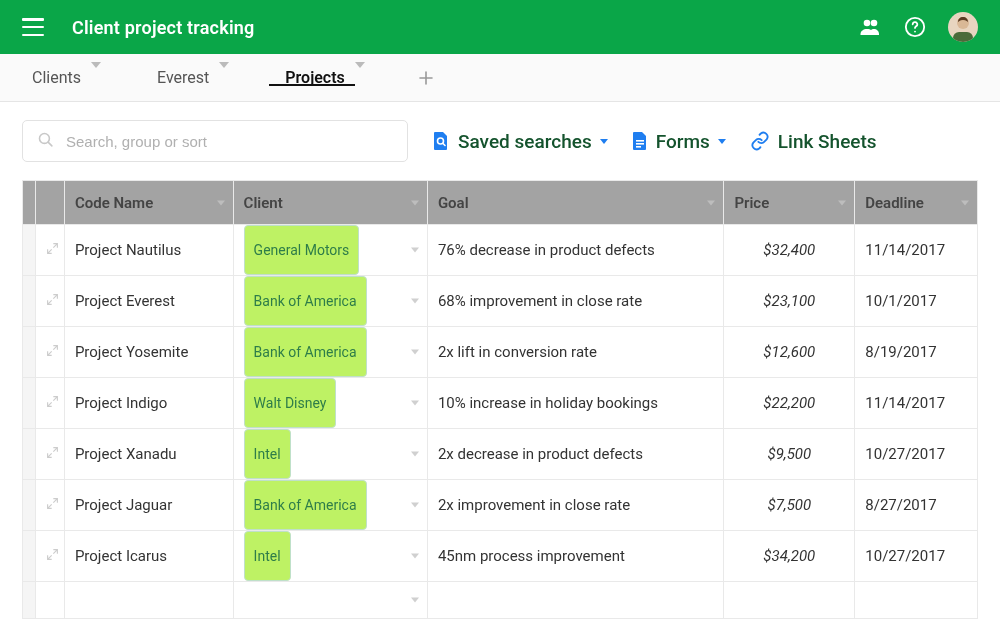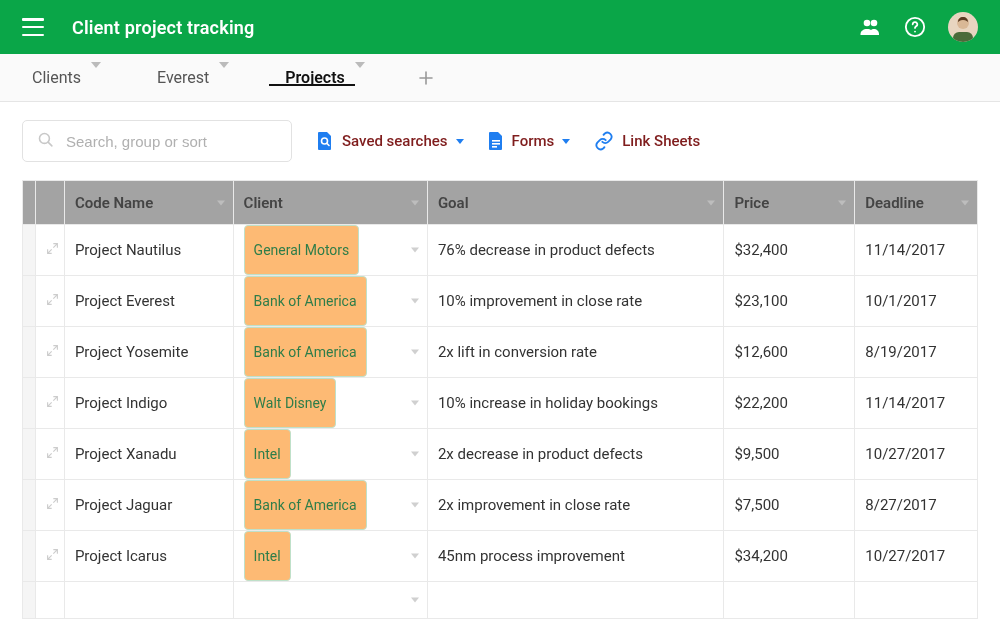--- a/index.html
+++ b/index.html
@@ -19,46 +19,46 @@
   .tabbar { height: 48px; display: flex; align-items: stretch; padding: 16px 22px; border-bottom: 1px solid #e5e5e5; background: #fafafa; }
   .tab { display: flex; align-items: center; padding: 0 10px; margin-right: 36px; color: #555; font-size: 16px; cursor: pointer; position: relative; }
   .tab.active { color: #111; font-weight: 600; text-align: right; }
   .tab.active::after { content:""; position:absolute; left:-6px; right:20px; bottom:-1px; height:2px; background:#111; }
   .tab-caret { margin-left: 10px; }
   .caret { width: 0; height: 0; border-left: 5px solid transparent; border-right: 5px solid transparent; border-top: 6px solid #bbb; }
   .tab-add { display:flex; align-items:center; padding: 0 8px; cursor:pointer; color:#888; font-size: 18px;}
 
   
   .toolbar { display: flex; align-items: center; padding: 18px 22px 10px; gap: 24px; }
-  .searchbox { width: 270px; height: 42px; border: 1px solid #e2e2e2; border-radius: 5px; display: flex; align-items: center; padding: 0 14px; color:#b0b0b0;}
+  .searchbox { width: 386px; height: 42px; border: 1px solid #e2e2e2; border-radius: 5px; display: flex; align-items: center; padding: 0 14px; color:#b0b0b0;}
   .search-icon { margin-right: 12px; }
   .searchbox input { border:none; outline:none; font-size:15px; flex:1; background:transparent; color:#333; }
   .searchbox input::placeholder { color:#b0b0b0; }
-  .tool-link { display:flex; align-items:center; color:#7f1d1d; font-size:15px; font-weight:500; cursor:pointer; }
+  .tool-link { display:flex; align-items:center; color:#14532d; font-size:19px; font-weight:500; cursor:pointer; }
   .tool-link .icon { margin-right:8px; display:flex;}
   .tool-link .mini-caret { margin-left:8px; width:0; height:0; border-left:4px solid transparent; border-right:4px solid transparent; border-top:5px solid #1f7ef0; }
 
   
   .grid-wrap { padding: 8px 22px 10px; }
   table.grid { width: 100%; border-collapse: collapse; table-layout: fixed; font-size: 15px; color:#333; }
   table.grid th, table.grid td { border: 1px solid #e9e9e9; height: 37px; padding: 0 10px; position: relative; background:#fff;}
   table.grid thead th { background:#a3a3a3; font-weight:600; color:#444; text-align:left; padding: 0 10px; height: 44px; }
   table.grid thead th .hcaret { position:absolute; right:8px; top:50%; transform:translateY(-50%); width:0;height:0;border-left:4px solid transparent;border-right:4px solid transparent;border-top:5px solid #bdbdbd;}
   col.c-rowhandle { width: 13px; }
   col.c-expand { width: 28px; }
   col.c-code { width: 165px; }
   col.c-client { width: 190px; }
   col.c-goal { width: 290px; }
   col.c-price { width: 128px; }
   col.c-deadline { width: 120px; }
   .expand-cell { color:#ccc; text-align:center; font-size:12px; padding:0;}
-  .tag { display:inline-block; background:#fdba74; border:1px solid #bfe0c9; color:#2e7d49; border-radius:4px; padding:16px 9px; font-size:14px; }
+  .tag { display:inline-block; background:#bef264; border:1px solid #bfe0c9; color:#2e7d49; border-radius:4px; padding:16px 9px; font-size:14px; }
   .dd-cell { padding-right:22px !important; }
   .dd-cell .ccaret { position:absolute; right:8px; top:50%; transform:translateY(-50%); width:0;height:0;border-left:4px solid transparent;border-right:4px solid transparent;border-top:5px solid #d0d0d0;}
-  td.price { text-align:left; padding-right:14px;}
+  td.price { text-align:center; padding-right:14px;font-style:italic;}
   td.deadline { text-align:left; padding-right:14px;}
   tr.empty td { color:#aaa; }
   .rowhandle { background:#f5f5f5 !important; padding:0 !important; }
   thead th.rowhandle-h { background:#f0f0f0; padding:0;}
   thead th.expand-h { background:#f5f5f5; padding:0;}
 
   
   .footer { display:flex; justify-content:flex-end; padding: 6px 46px; color:#888; font-size:15px; }
   .footer .lbl { margin-right:14px;margin-left:10px; }
   .footer .val { color:#777; }
@@ -196,21 +196,21 @@
           <td class="price">$32,400</td>
           <td class="deadline">11/14/2017</td>
         </tr>
         <tr>
           <td class="rowhandle"></td>
           <td class="expand-cell"><svg width="13" height="13" viewBox="0 0 16 16" stroke="#ccc" stroke-width="1.4" fill="none">
               <path d="M9 2h5v5M7 14H2V9M14 2l-5 5M2 14l5-5"></path>
             </svg></td>
           <td>Project Everest</td>
           <td class="dd-cell"><span class="tag">Bank of America</span><span class="ccaret"></span></td>
-          <td>10% improvement in close rate</td>
+          <td>68% improvement in close rate</td>
           <td class="price">$23,100</td>
           <td class="deadline">10/1/2017</td>
         </tr>
         <tr>
           <td class="rowhandle"></td>
           <td class="expand-cell"><svg width="13" height="13" viewBox="0 0 16 16" stroke="#ccc" stroke-width="1.4" fill="none">
               <path d="M9 2h5v5M7 14H2V9M14 2l-5 5M2 14l5-5"></path>
             </svg></td>
           <td>Project Yosemite</td>
           <td class="dd-cell"><span class="tag">Bank of America</span><span class="ccaret"></span></td>

